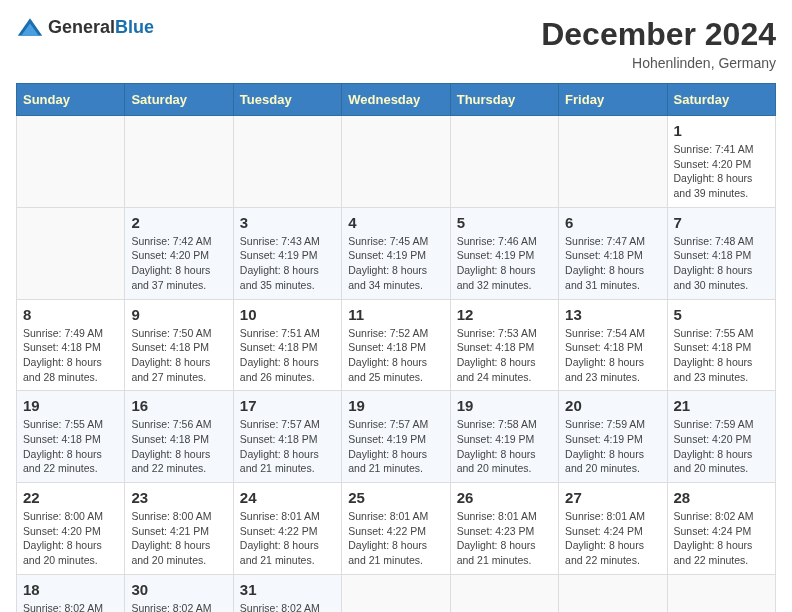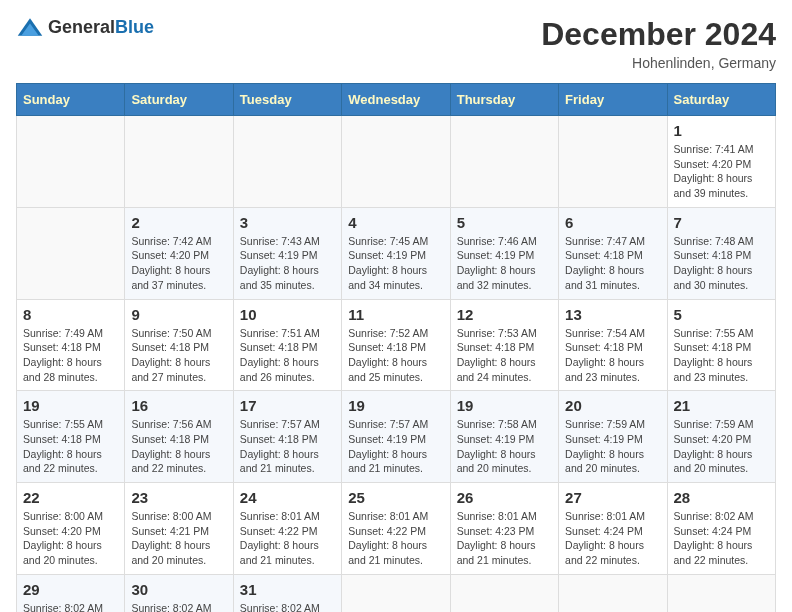--- a/index.html
+++ b/index.html
@@ -235,21 +235,21 @@
           <span class="day-number">27</span>
           <div class="day-info">Sunrise: 8:01 AM<br>Sunset: 4:24 PM<br>Daylight: 8 hours and 22 minutes.</div>
         </td>
         <td>
           <span class="day-number">28</span>
           <div class="day-info">Sunrise: 8:02 AM<br>Sunset: 4:24 PM<br>Daylight: 8 hours and 22 minutes.</div>
         </td>
       </tr>
       <tr>
         <td>
-          <span class="day-number">29</span>
+          <span class="day-number">18</span>
           <div class="day-info">Sunrise: 8:02 AM<br>Sunset: 4:25 PM<br>Daylight: 8 hours and 23 minutes.</div>
         </td>
         <td>
           <span class="day-number">30</span>
           <div class="day-info">Sunrise: 8:02 AM<br>Sunset: 4:26 PM<br>Daylight: 8 hours and 24 minutes.</div>
         </td>
         <td>
           <span class="day-number">31</span>
           <div class="day-info">Sunrise: 8:02 AM<br>Sunset: 4:27 PM<br>Daylight: 8 hours and 24 minutes.</div>
         </td>

